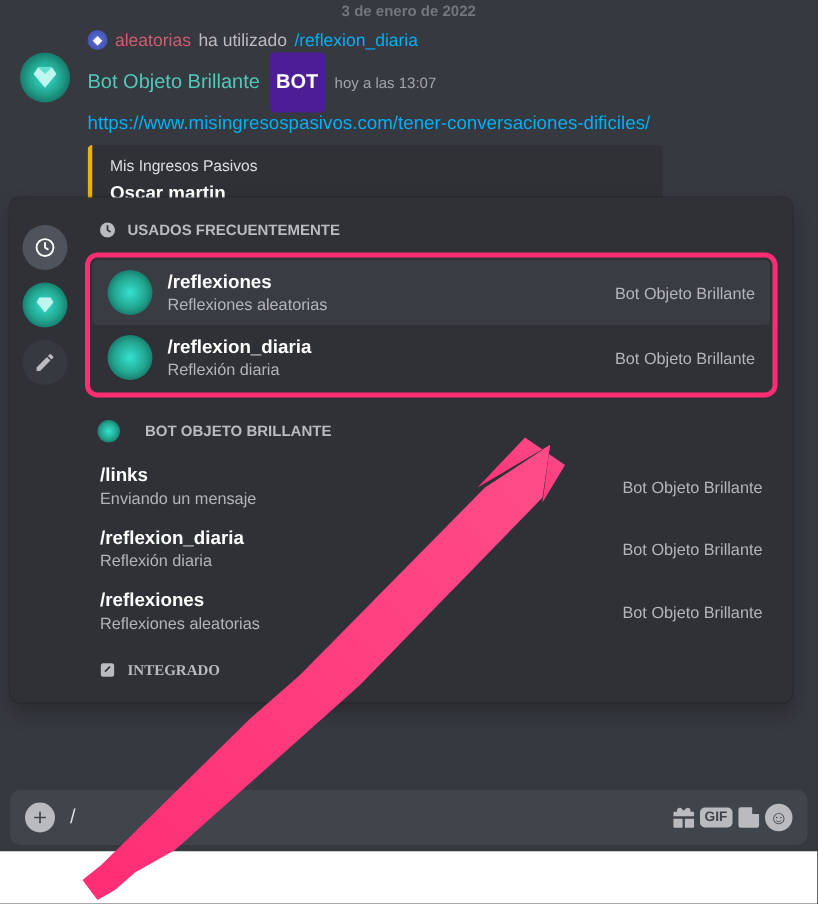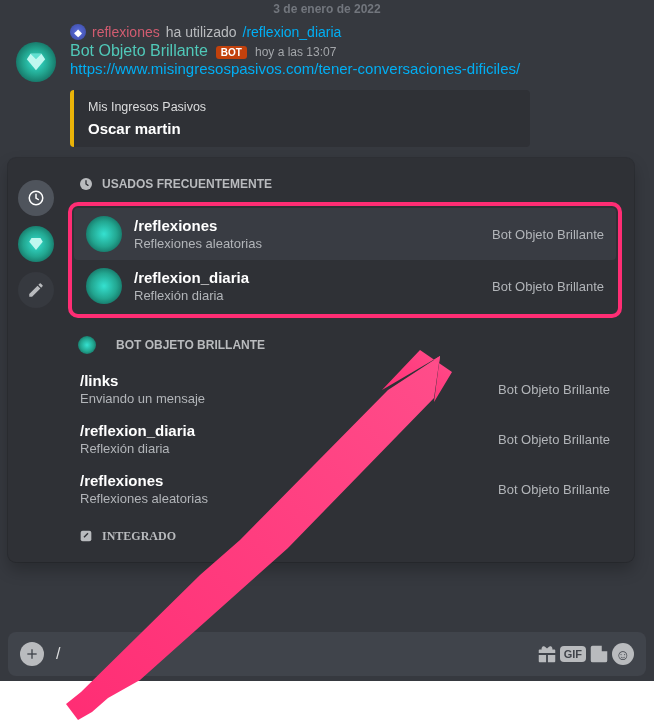--- a/index.html
+++ b/index.html
@@ -49,22 +49,22 @@
     background: radial-gradient(circle, #5c6fe0, #3a49a0);
     display:flex;align-items:center;justify-content:center;
     color:#fff;font-size:10px;
   }
   .reply-name { color:#d15c70; font-weight:500; }
   .reply-text { color:#b9bbbe; }
   .reply-cmd { color:#00aff4; }
   .headline { display:flex; align-items:baseline; gap:8px; flex-wrap:wrap; }
   .bot-name { color:#50c9b9; font-weight:500; font-size:16px; }
   .bot-badge {
-    background:#c2410c; color:#fff; font-size:10px; font-weight:600;
-    padding:1px 5px; border-radius:3px; text-transform:uppercase;
+    background:#4c1d95; color:#fff; font-size:16px; font-weight:600;
+    padding:15px 5px; border-radius:3px; text-transform:uppercase;
   }
   .timestamp { color:#a3a6aa; font-size:12px; }
   .link { color:#00aff4; font-size:15px; word-break: break-all; }
   .embed {
     margin: 8px 0 0 70px;
     border-left: 4px solid #eab308;
     background:#2f3136;
     border-radius:4px;
     padding:10px 14px;
     width: 460px;
@@ -183,21 +183,21 @@
   <div class="msg">
     <div class="avatar">
       <svg viewBox="0 0 24 24">
           <path fill="#bff7ef" d="M6 3h12l4 6-10 12L2 9z"></path>
           <path fill="#5fe0d0" d="M6 3l6 6 6-6M2 9h20M12 9v12"></path>
         </svg>
     </div>
     <div class="msg-body">
       <div class="reply-line">
         <span class="reply-av">◆</span>
-        <span class="reply-name">reflexiones</span>
+        <span class="reply-name">aleatorias</span>
         <span class="reply-text">ha utilizado</span>
         <span class="reply-cmd">/reflexion_diaria</span>
       </div>
       <div class="headline">
         <span class="bot-name">Bot Objeto Brillante</span>
         <span class="bot-badge">BOT</span>
         <span class="timestamp">hoy a las 13:07</span>
       </div>
       <a class="link">https://www.misingresospasivos.com/tener-conversaciones-dificiles/</a>
     </div>

